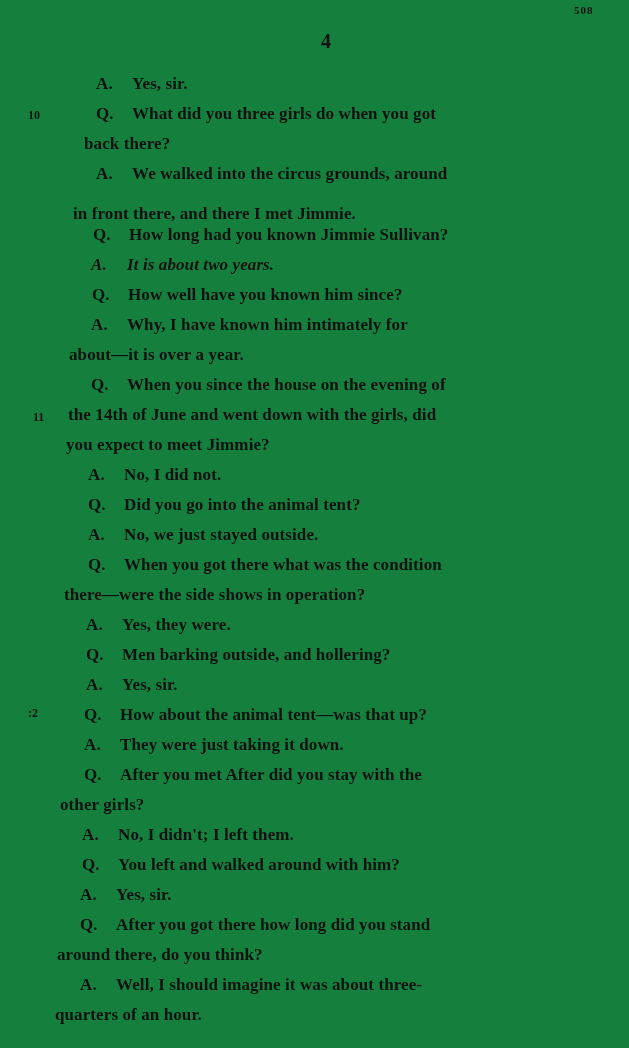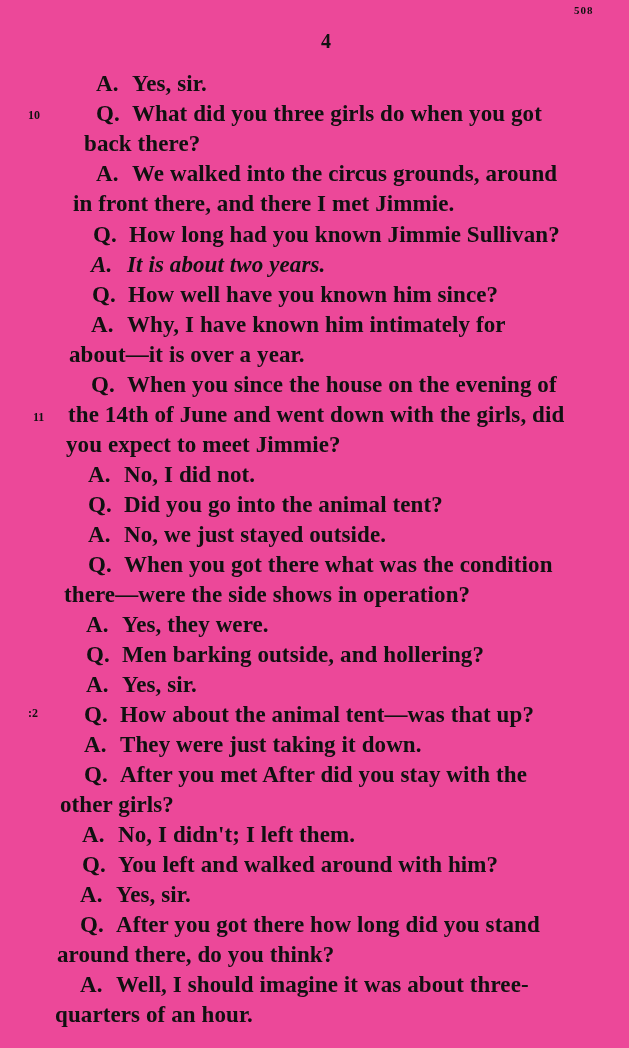--- a/index.html
+++ b/index.html
@@ -1,19 +1,19 @@
 <!DOCTYPE html>
 <html><head>
 <meta charset="utf-8">
 <style>
   html, body { margin:0; padding:0; background:#ffffff; }
   body { width:629px; height:1048px; position:relative; overflow:hidden;
          font-family:"Liberation Serif","DejaVu Serif",serif; color:#111; }
-  .page { position:absolute; left:0; top:0; width:629px; height:1048px; background:#ec4899; }
-  .ln { position:absolute; font-size:23px; line-height:22px; white-space:nowrap; font-weight:bold; letter-spacing:0.1px; }
+  .page { position:absolute; left:0; top:0; width:629px; height:1048px; background:#15803d; }
+  .ln { position:absolute; font-size:17px; line-height:22px; white-space:nowrap; font-weight:bold; letter-spacing:0.1px; }
   .lab { display:inline-block; width:36px; }
   .mnum { position:absolute; font-size:12px; font-weight:bold; }
   .pnum { position:absolute; left:321px; top:30px; font-size:20px; font-weight:bold; }
   .stamp { position:absolute; left:574px; top:4px; font-size:11px; font-weight:bold; letter-spacing:1px; }
 </style>
 </head>
 <body>
 
 <div class="page">
   <div class="stamp">508</div>
@@ -21,21 +21,21 @@
   <div id="margins">
       <div class="mnum" style="left: 28px; top: 108px;">10</div>
       <div class="mnum" style="left: 33px; top: 410px;">11</div>
       <div class="mnum" style="left: 28px; top: 706px;">:2</div>
     </div>
   <div id="lines">
       <div class="ln" style="left: 96px; top: 73px;"><span class="lab">A.</span><span>Yes, sir.</span></div>
       <div class="ln" style="left: 96px; top: 103px;"><span class="lab">Q.</span><span>What did you three girls do when you got</span></div>
       <div class="ln" style="left: 84px; top: 133px;"><span>back there?</span></div>
       <div class="ln" style="left: 96px; top: 163px;"><span class="lab">A.</span><span>We walked into the circus grounds, around</span></div>
-      <div class="ln" style="left: 73px; top: 193px;"><span>in front there, and there I met Jimmie.</span></div>
+      <div class="ln" style="left: 73px; top: 203px;"><span>in front there, and there I met Jimmie.</span></div>
       <div class="ln" style="left: 93px; top: 224px;"><span class="lab">Q.</span><span>How long had you known Jimmie Sullivan?</span></div>
       <div class="ln" style="left: 91px; top: 254px; font-style: italic;"><span class="lab">A.</span><span>It is about two years.</span></div>
       <div class="ln" style="left: 92px; top: 284px;"><span class="lab">Q.</span><span>How well have you known him since?</span></div>
       <div class="ln" style="left: 91px; top: 314px;"><span class="lab">A.</span><span>Why, I have known him intimately for</span></div>
       <div class="ln" style="left: 69px; top: 344px;"><span>about—it is over a year.</span></div>
       <div class="ln" style="left: 91px; top: 374px;"><span class="lab">Q.</span><span>When you since the house on the evening of</span></div>
       <div class="ln" style="left: 68px; top: 404px;"><span>the 14th of June and went down with the girls, did</span></div>
       <div class="ln" style="left: 66px; top: 434px;"><span>you expect to meet Jimmie?</span></div>
       <div class="ln" style="left: 88px; top: 464px;"><span class="lab">A.</span><span>No, I did not.</span></div>
       <div class="ln" style="left: 88px; top: 494px;"><span class="lab">Q.</span><span>Did you go into the animal tent?</span></div>

